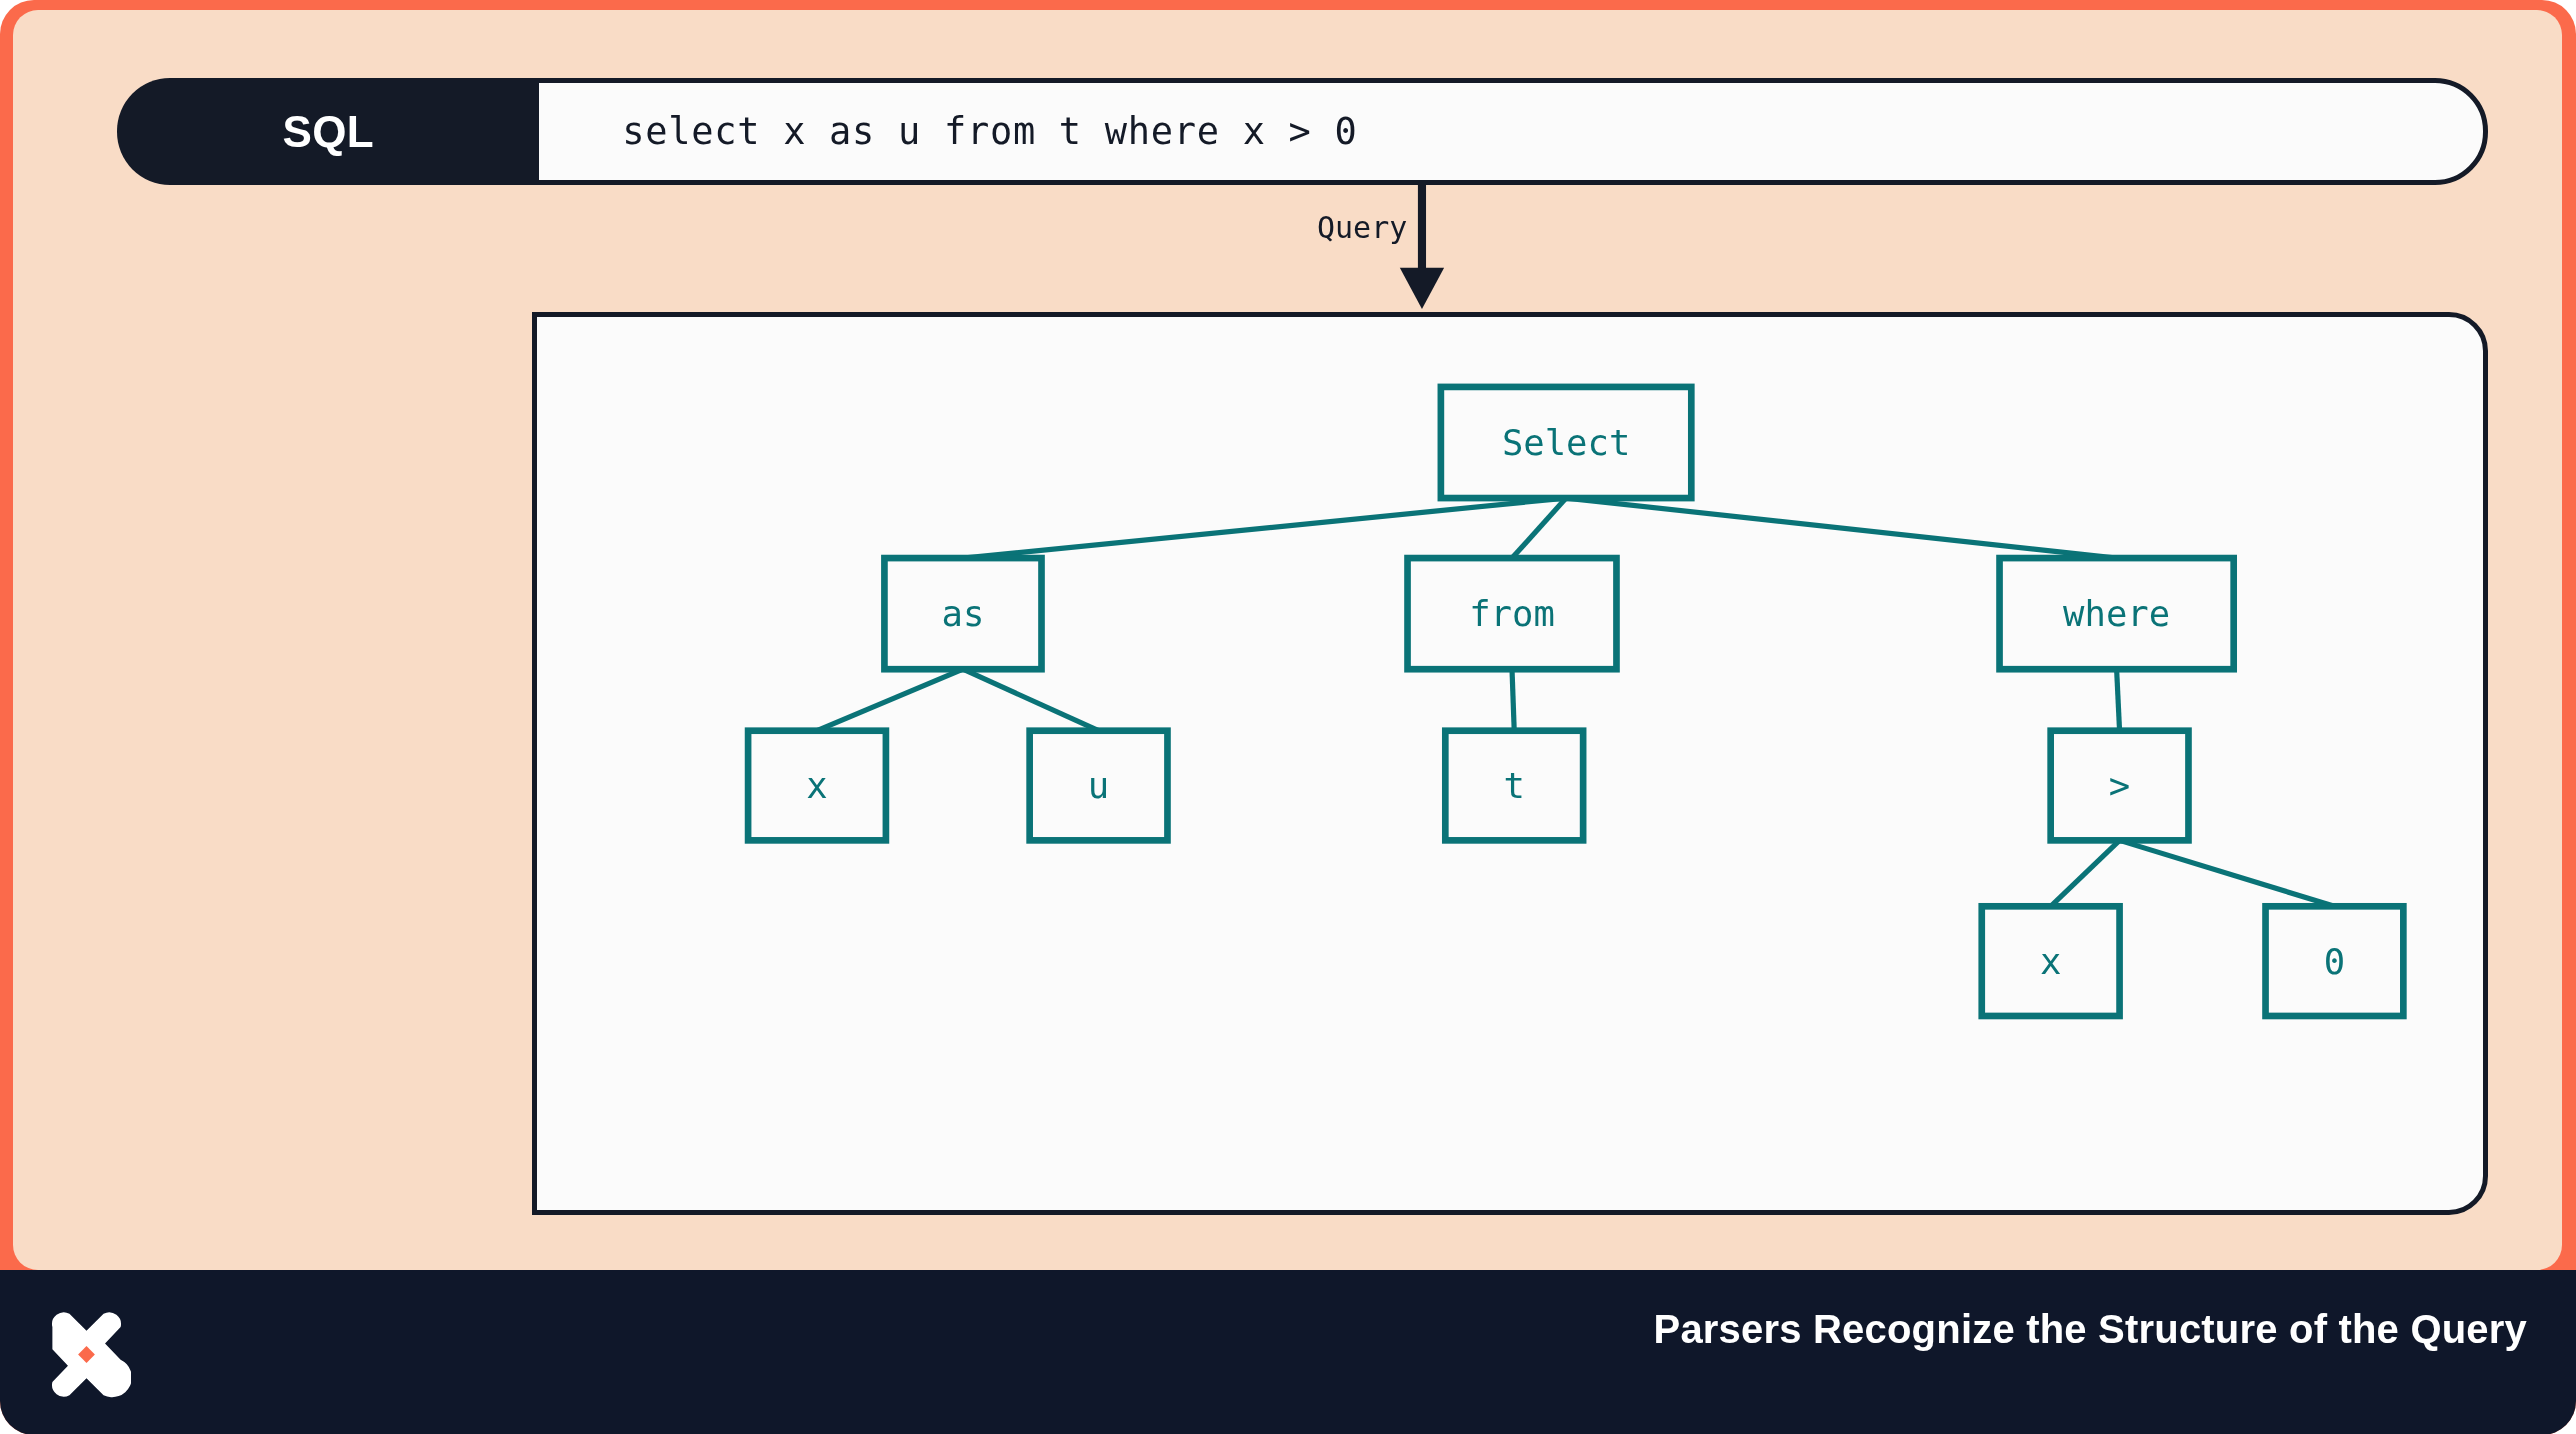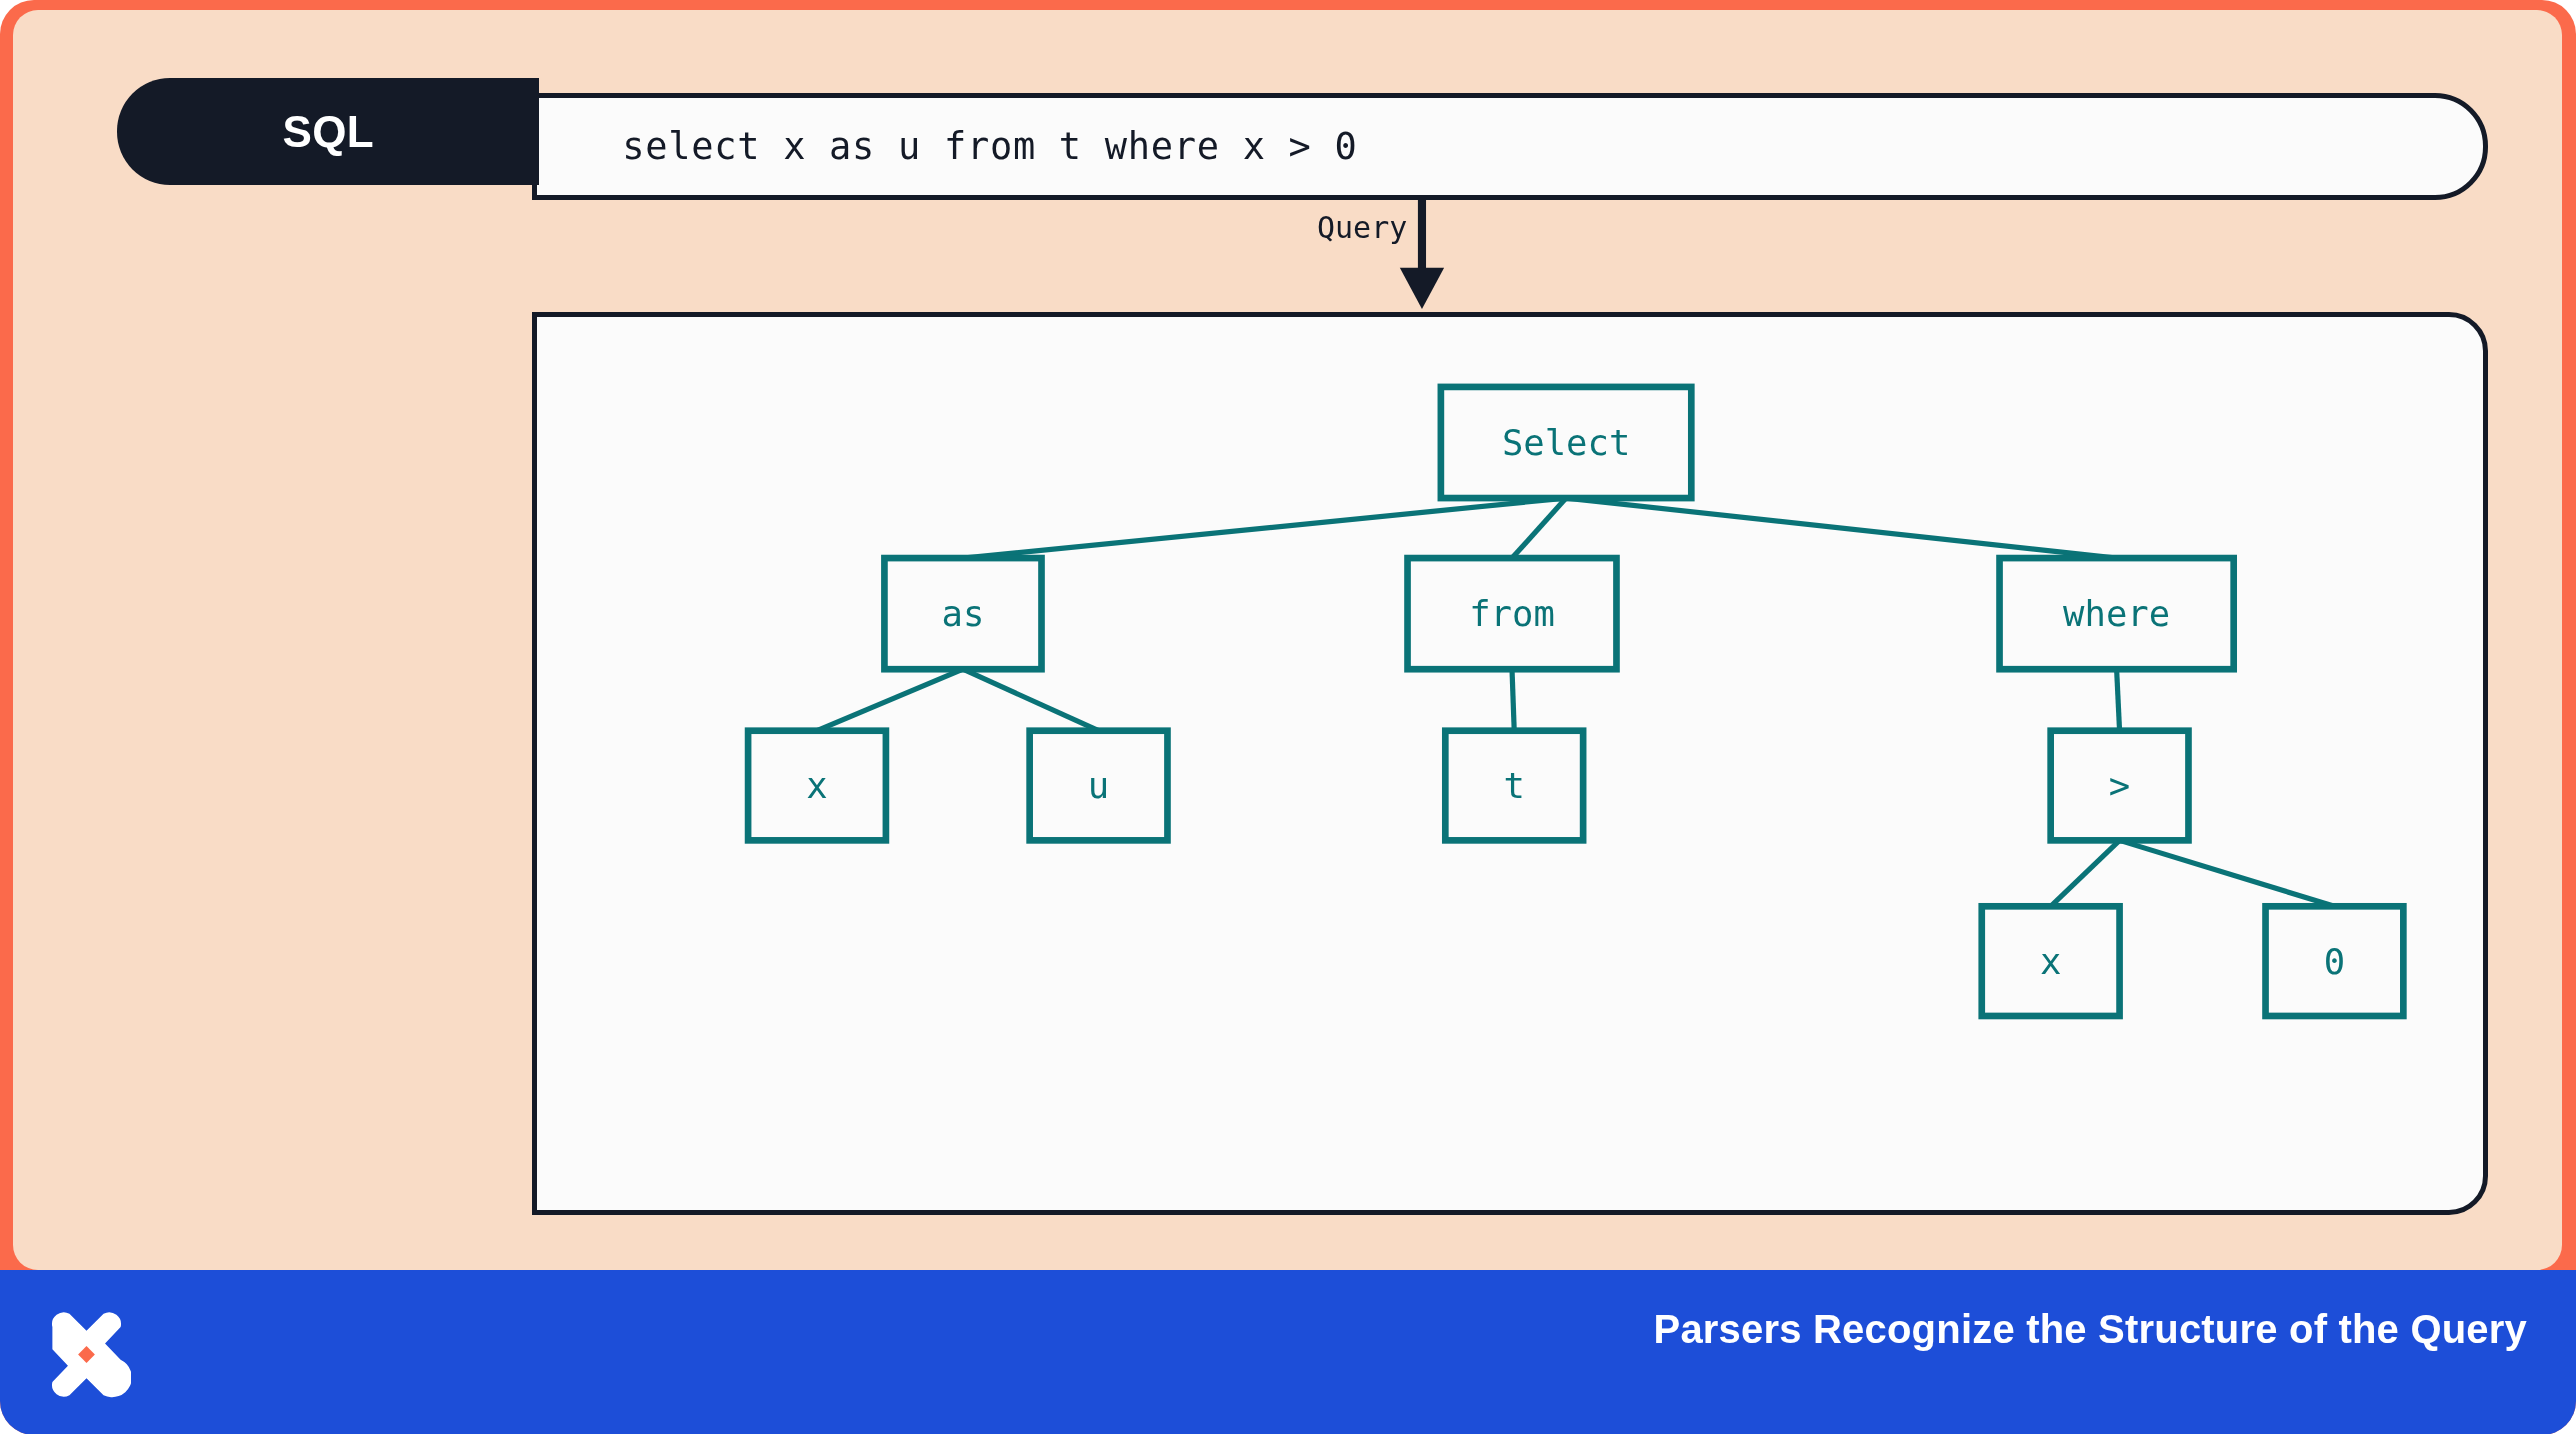--- a/index.html
+++ b/index.html
@@ -65,21 +65,20 @@
     left: 415px;
     top: 0;
     width: 1956px;
     height: 107px;
     background: #FBFBFB;
     border: 5.2px solid #141A27;
     border-radius: 0 53px 53px 0;
     display: flex;
     align-items: center;
     z-index: 1;
-    margin-top: 15px;
   }
 
   #sql-value {
     padding-left: 85px;
     font-family: "DejaVu Sans Mono", monospace;
     font-size: 37px;
     color: #141A27;
     letter-spacing: 0.7px;
     white-space: pre;
   }
@@ -155,21 +154,21 @@
     height: 903px;
   }
 
   
   #footer {
     position: absolute;
     left: 0;
     top: 1270px;
     width: 2576px;
     height: 165px;
-    background: #1d4ed8;
+    background: #0f172a;
   }
 
   #footer-logo {
     position: absolute;
     left: 42px;
     top: 40px;
     width: 89px;
     height: 89px;
   }
 

